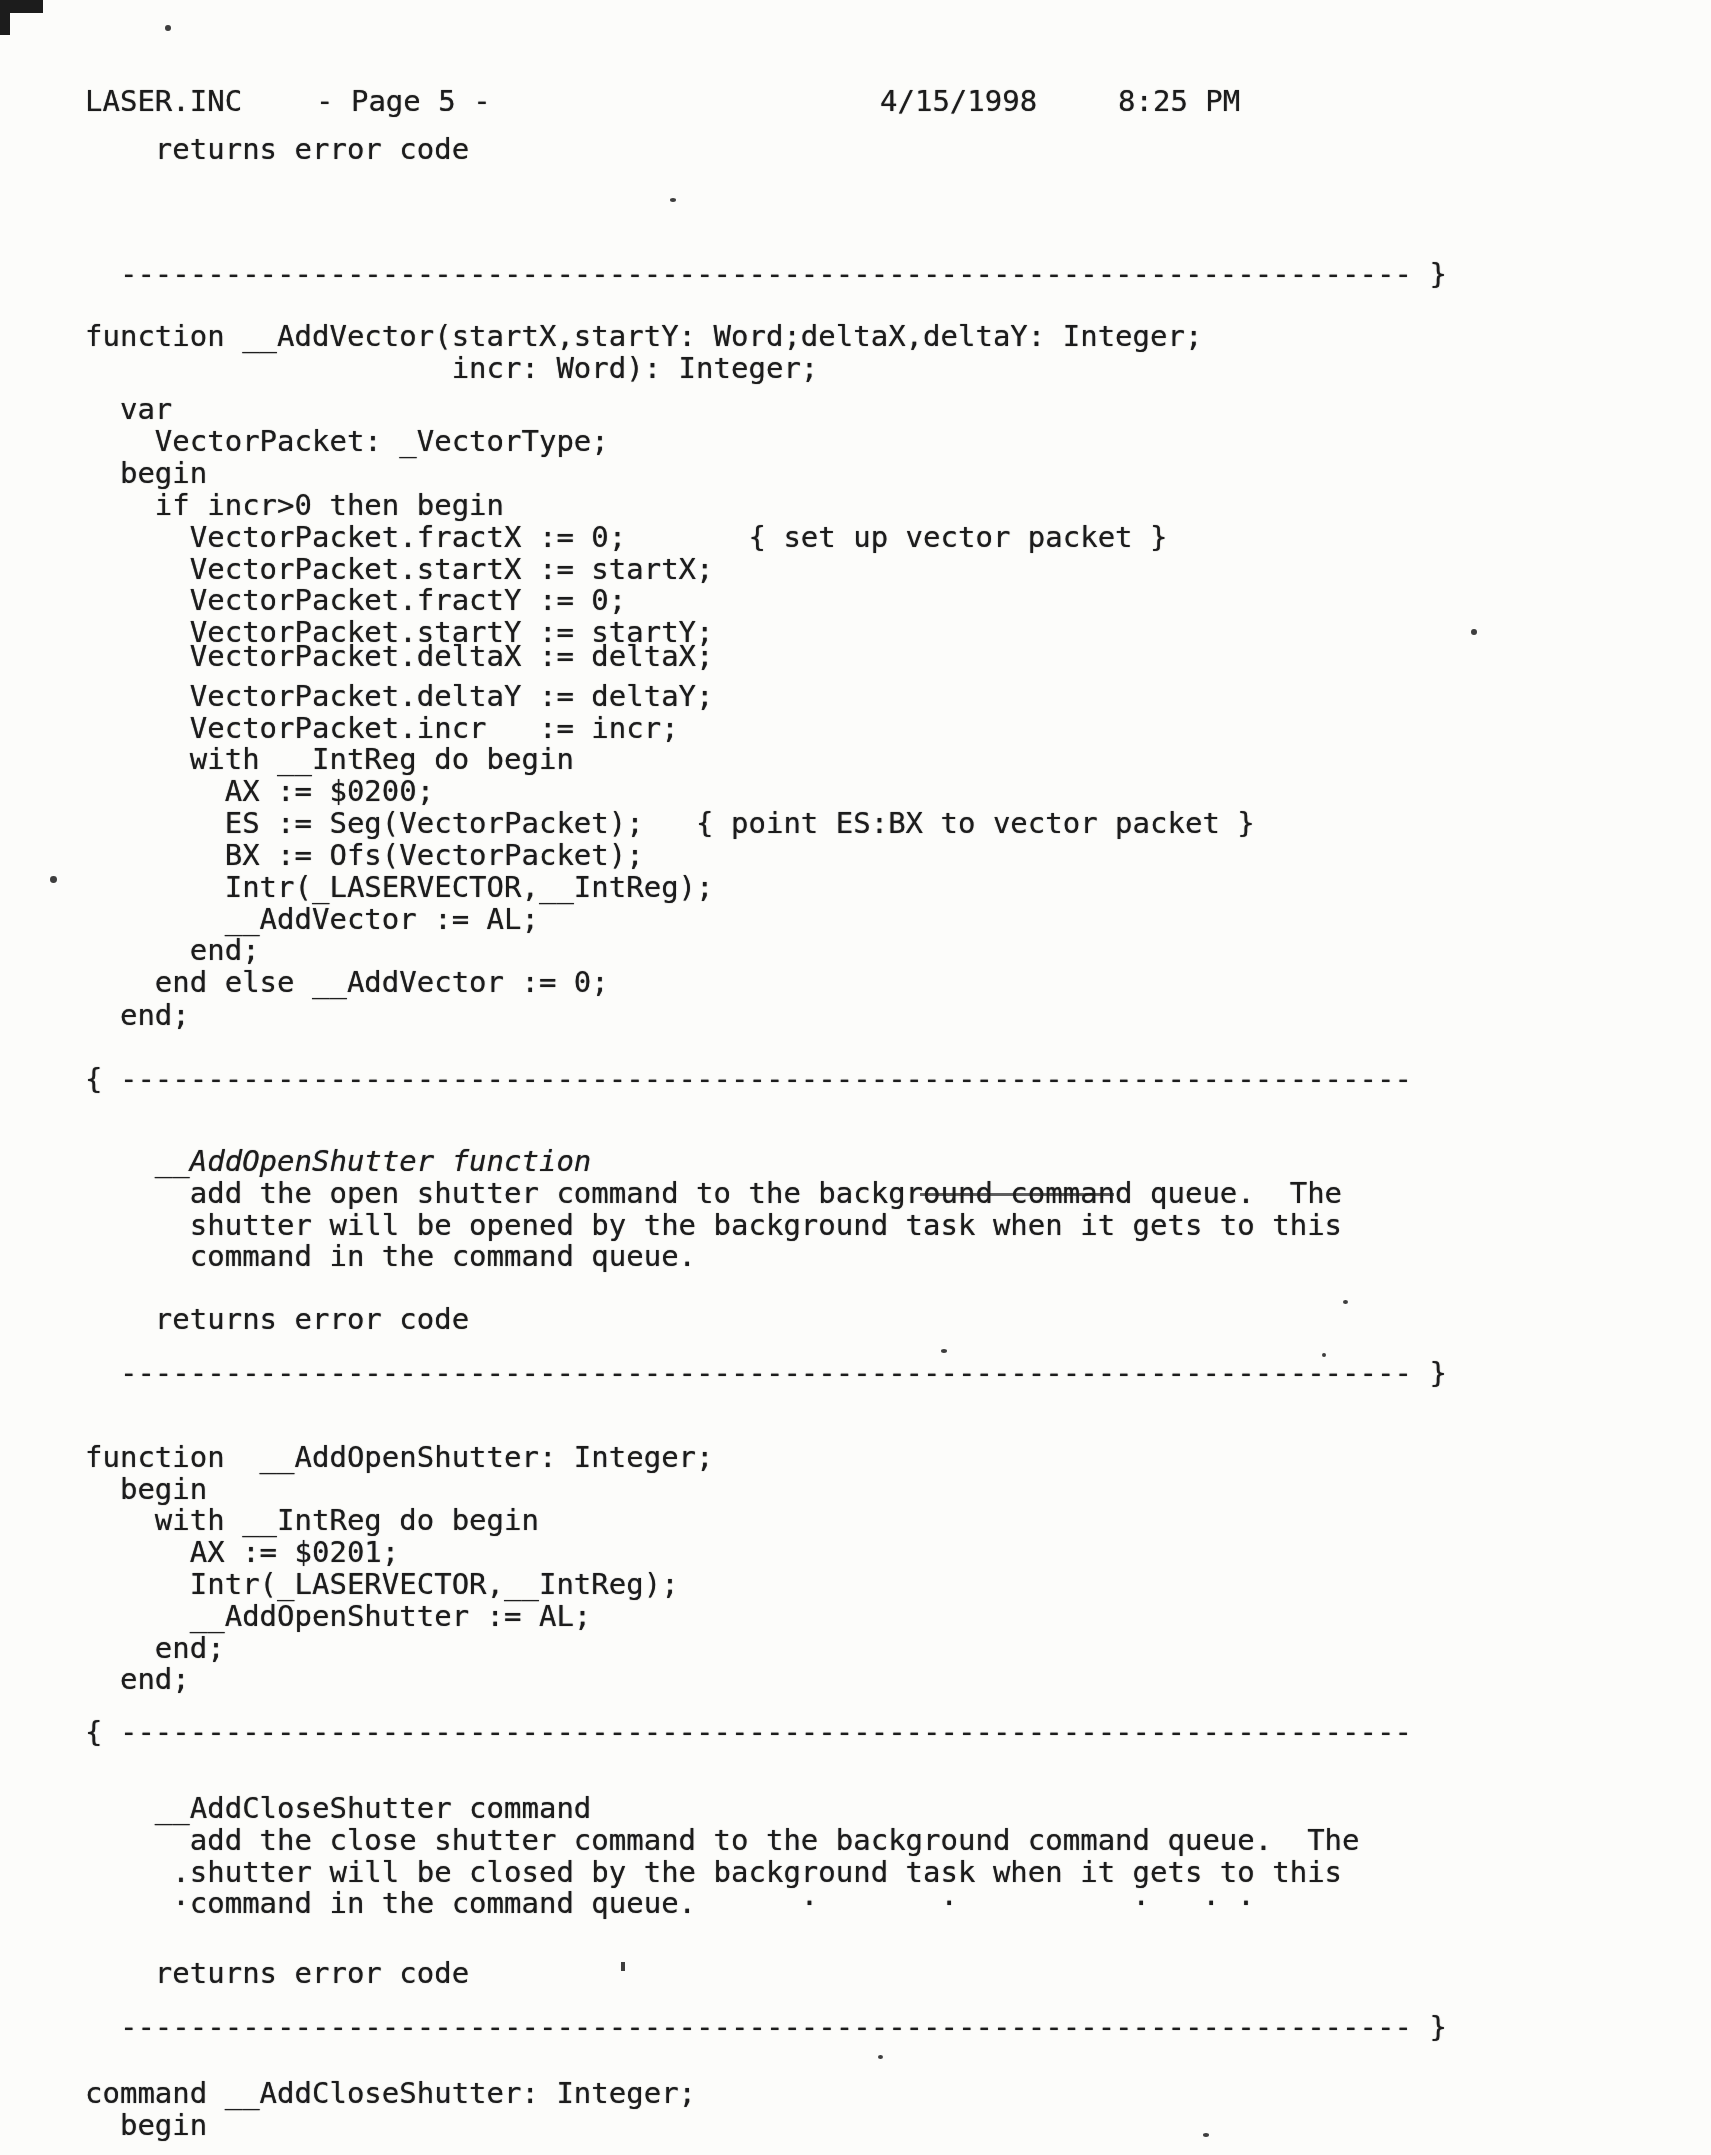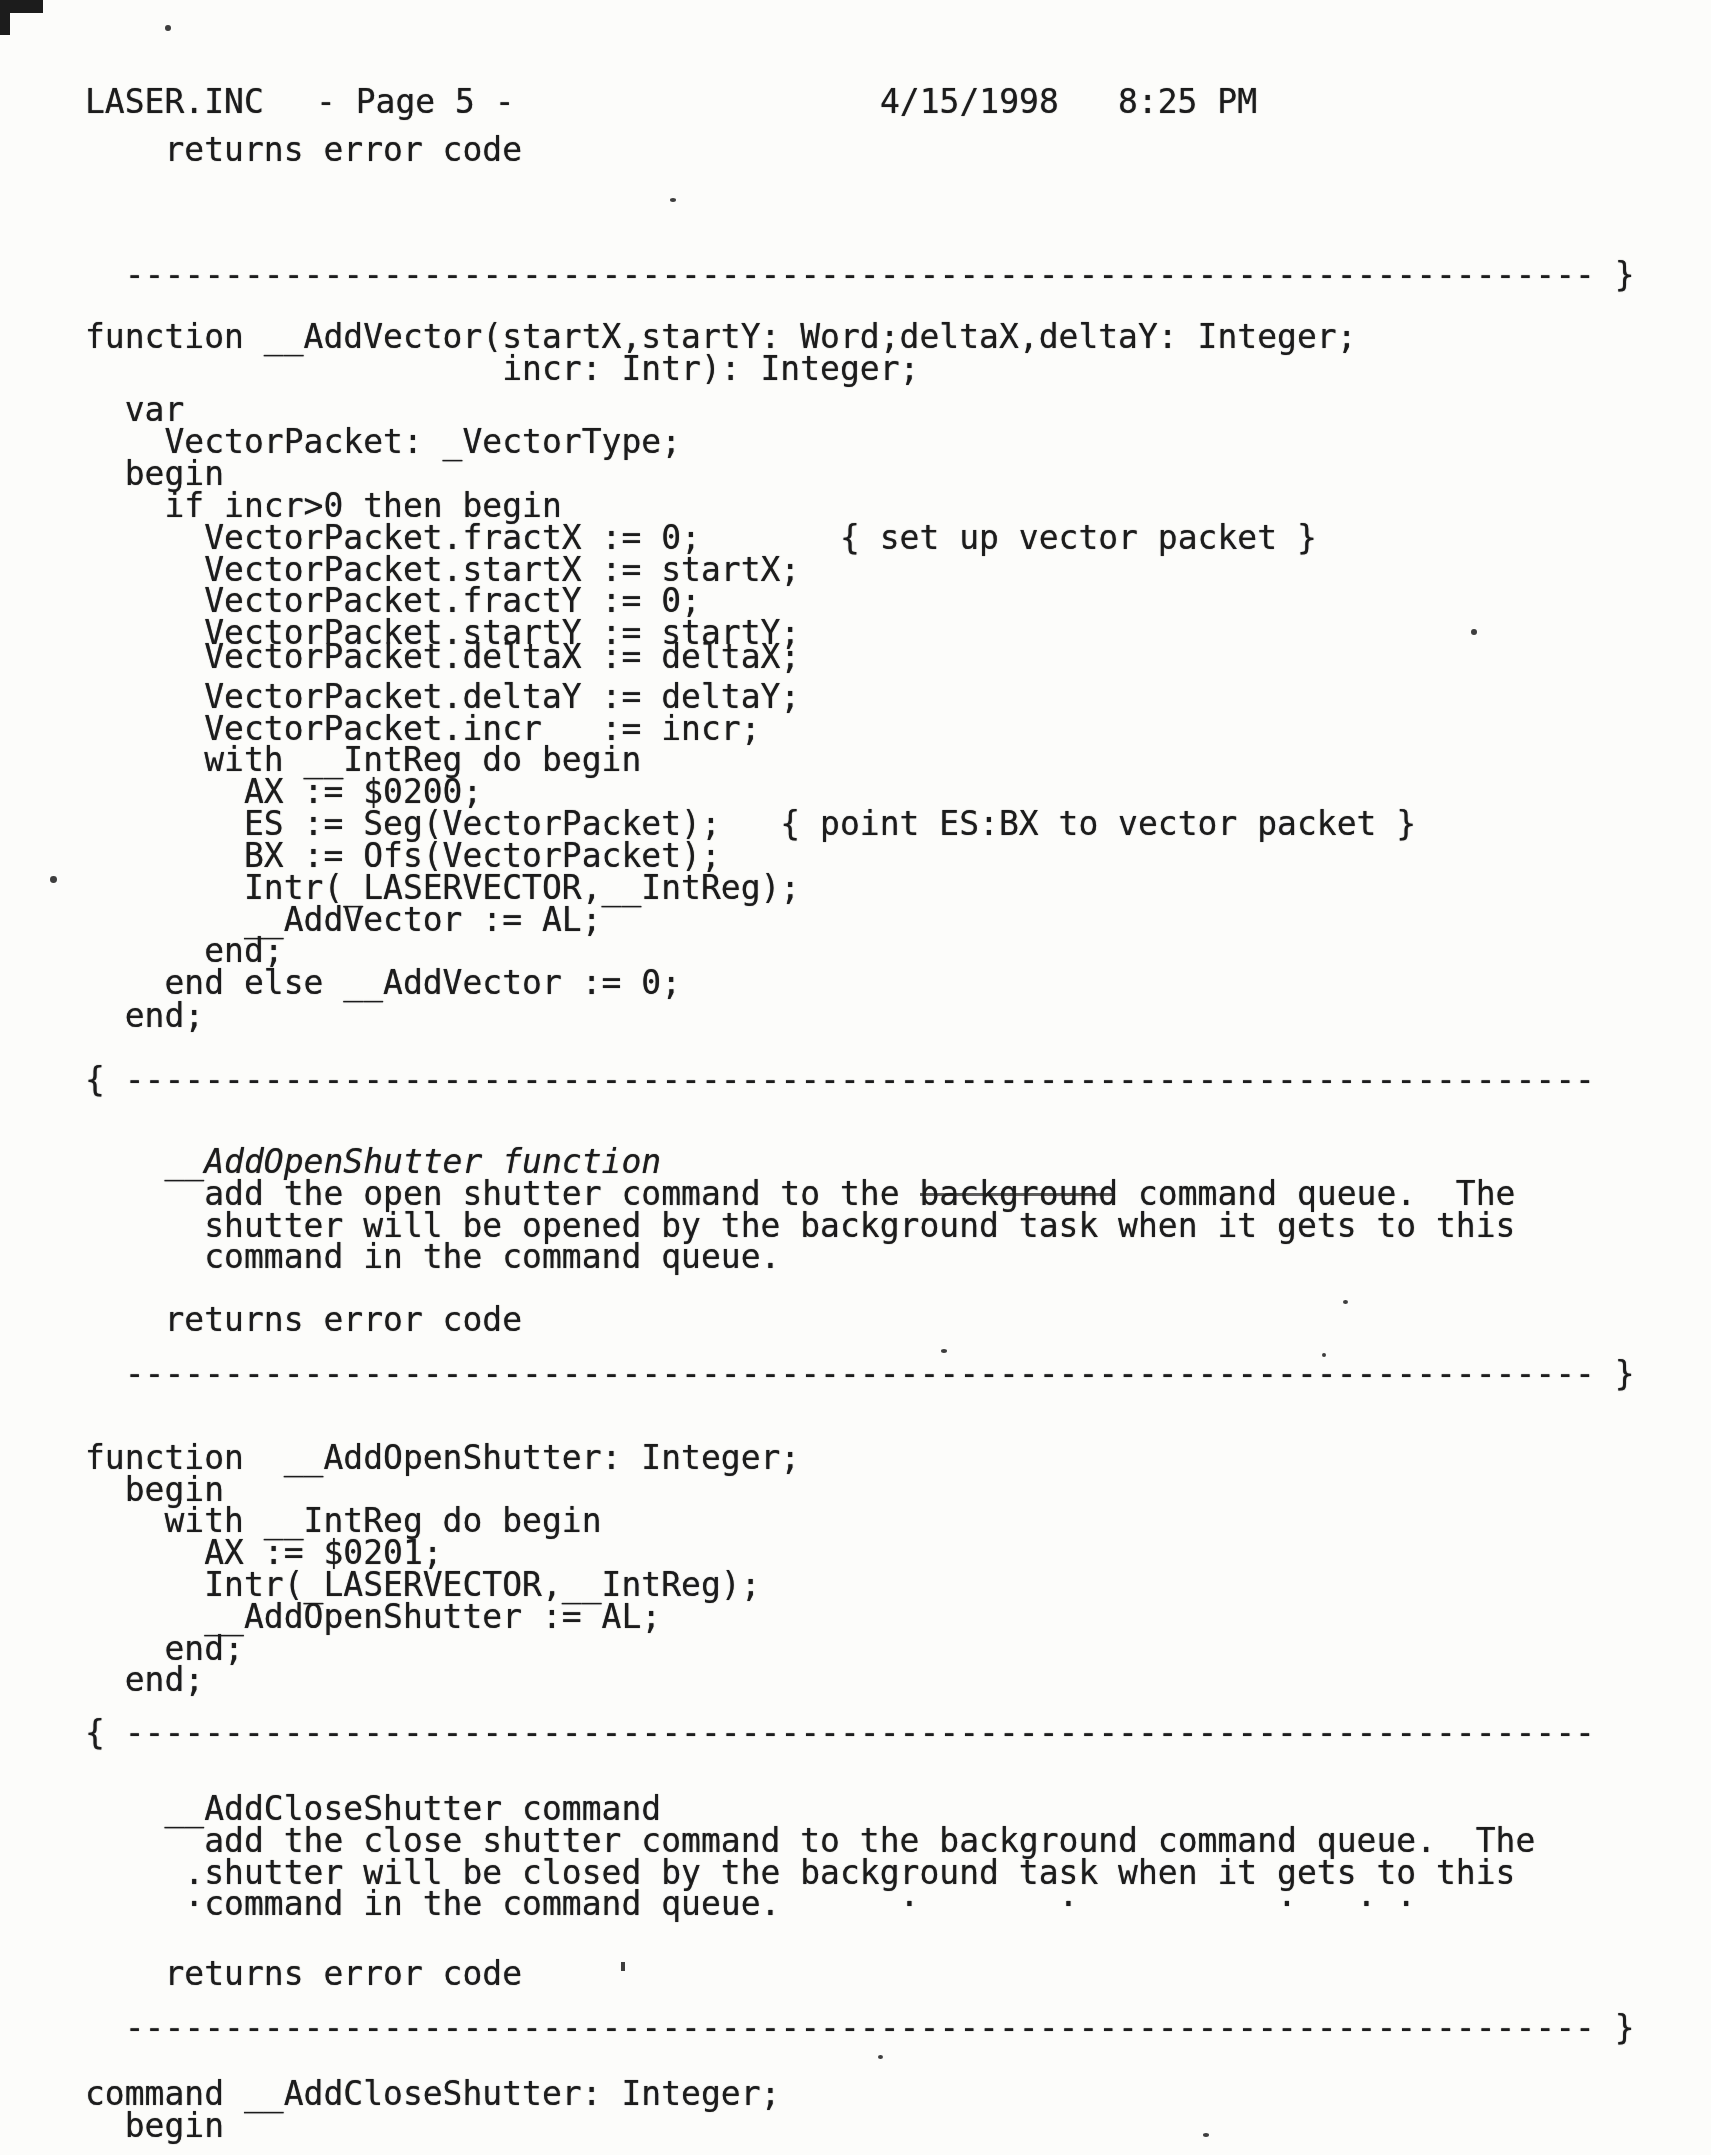--- a/index.html
+++ b/index.html
@@ -16,21 +16,21 @@
   .page {
     position: relative;
     width: 1712px;
     height: 2155px;
     background: var(--paper);
   }
   .line, .h {
     position: absolute;
     white-space: pre;
     font-family: "DejaVu Sans Mono", "Liberation Mono", monospace;
-    font-size: 33px;
+    font-size: 29px;
     line-height: 33px;
     color: var(--ink);
     text-shadow: 0 0 1px rgba(25,25,25,0.75);
     letter-spacing: 0;
   }
   .line { left: 85px; }
   .h { top: 85px; }
   .h.file      { left: 85px;  }
   .h.pagelabel { left: 316px; }
   .h.date      { left: 880px; }
@@ -54,21 +54,21 @@
     <span class="h file">LASER.INC</span>
     <span class="h pagelabel">- Page 5 -</span>
     <span class="h date">4/15/1998</span>
     <span class="h time">8:25 PM</span>
   </div>
 
   <div id="lines">
       <div class="line" style="top: 133px;">    returns error code</div>
       <div class="line" style="top: 258px;">  -------------------------------------------------------------------------- }</div>
       <div class="line" style="top: 320px;">function __AddVector(startX,startY: Word;deltaX,deltaY: Integer;</div>
-      <div class="line" style="top: 352px;">                     incr: Intr): Integer;</div>
+      <div class="line" style="top: 352px;">                     incr: Word): Integer;</div>
       <div class="line" style="top: 393px;">  var</div>
       <div class="line" style="top: 425px;">    VectorPacket: _VectorType;</div>
       <div class="line" style="top: 457px;">  begin</div>
       <div class="line" style="top: 489px;">    if incr&gt;0 then begin</div>
       <div class="line" style="top: 521px;">      VectorPacket.fractX := 0;       { set up vector packet }</div>
       <div class="line" style="top: 553px;">      VectorPacket.startX := startX;</div>
       <div class="line" style="top: 584px;">      VectorPacket.fractY := 0;</div>
       <div class="line" style="top: 616px;">      VectorPacket.startY := startY;</div>
       <div class="line" style="top: 640px; text-align: right;">      VectorPacket.deltaX := deltaX;</div>
       <div class="line" style="top: 680px;">      VectorPacket.deltaY := deltaY;</div>

